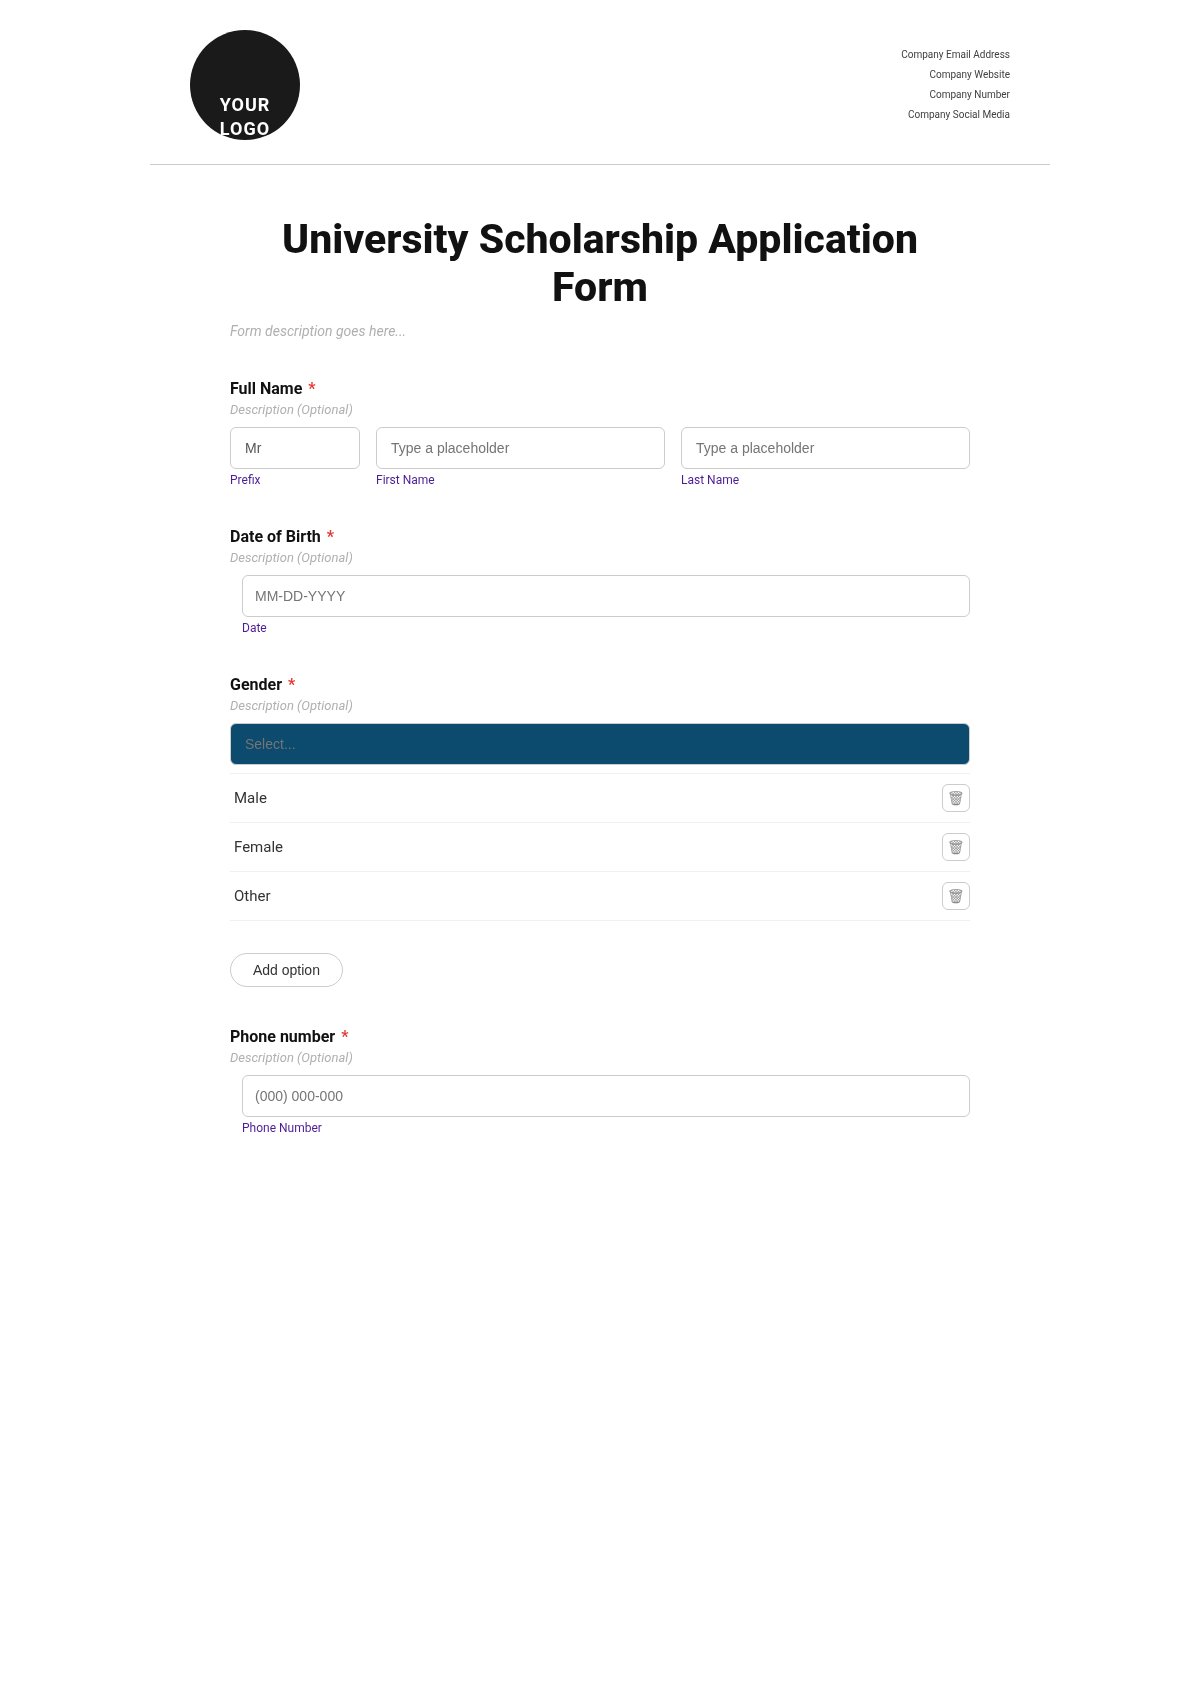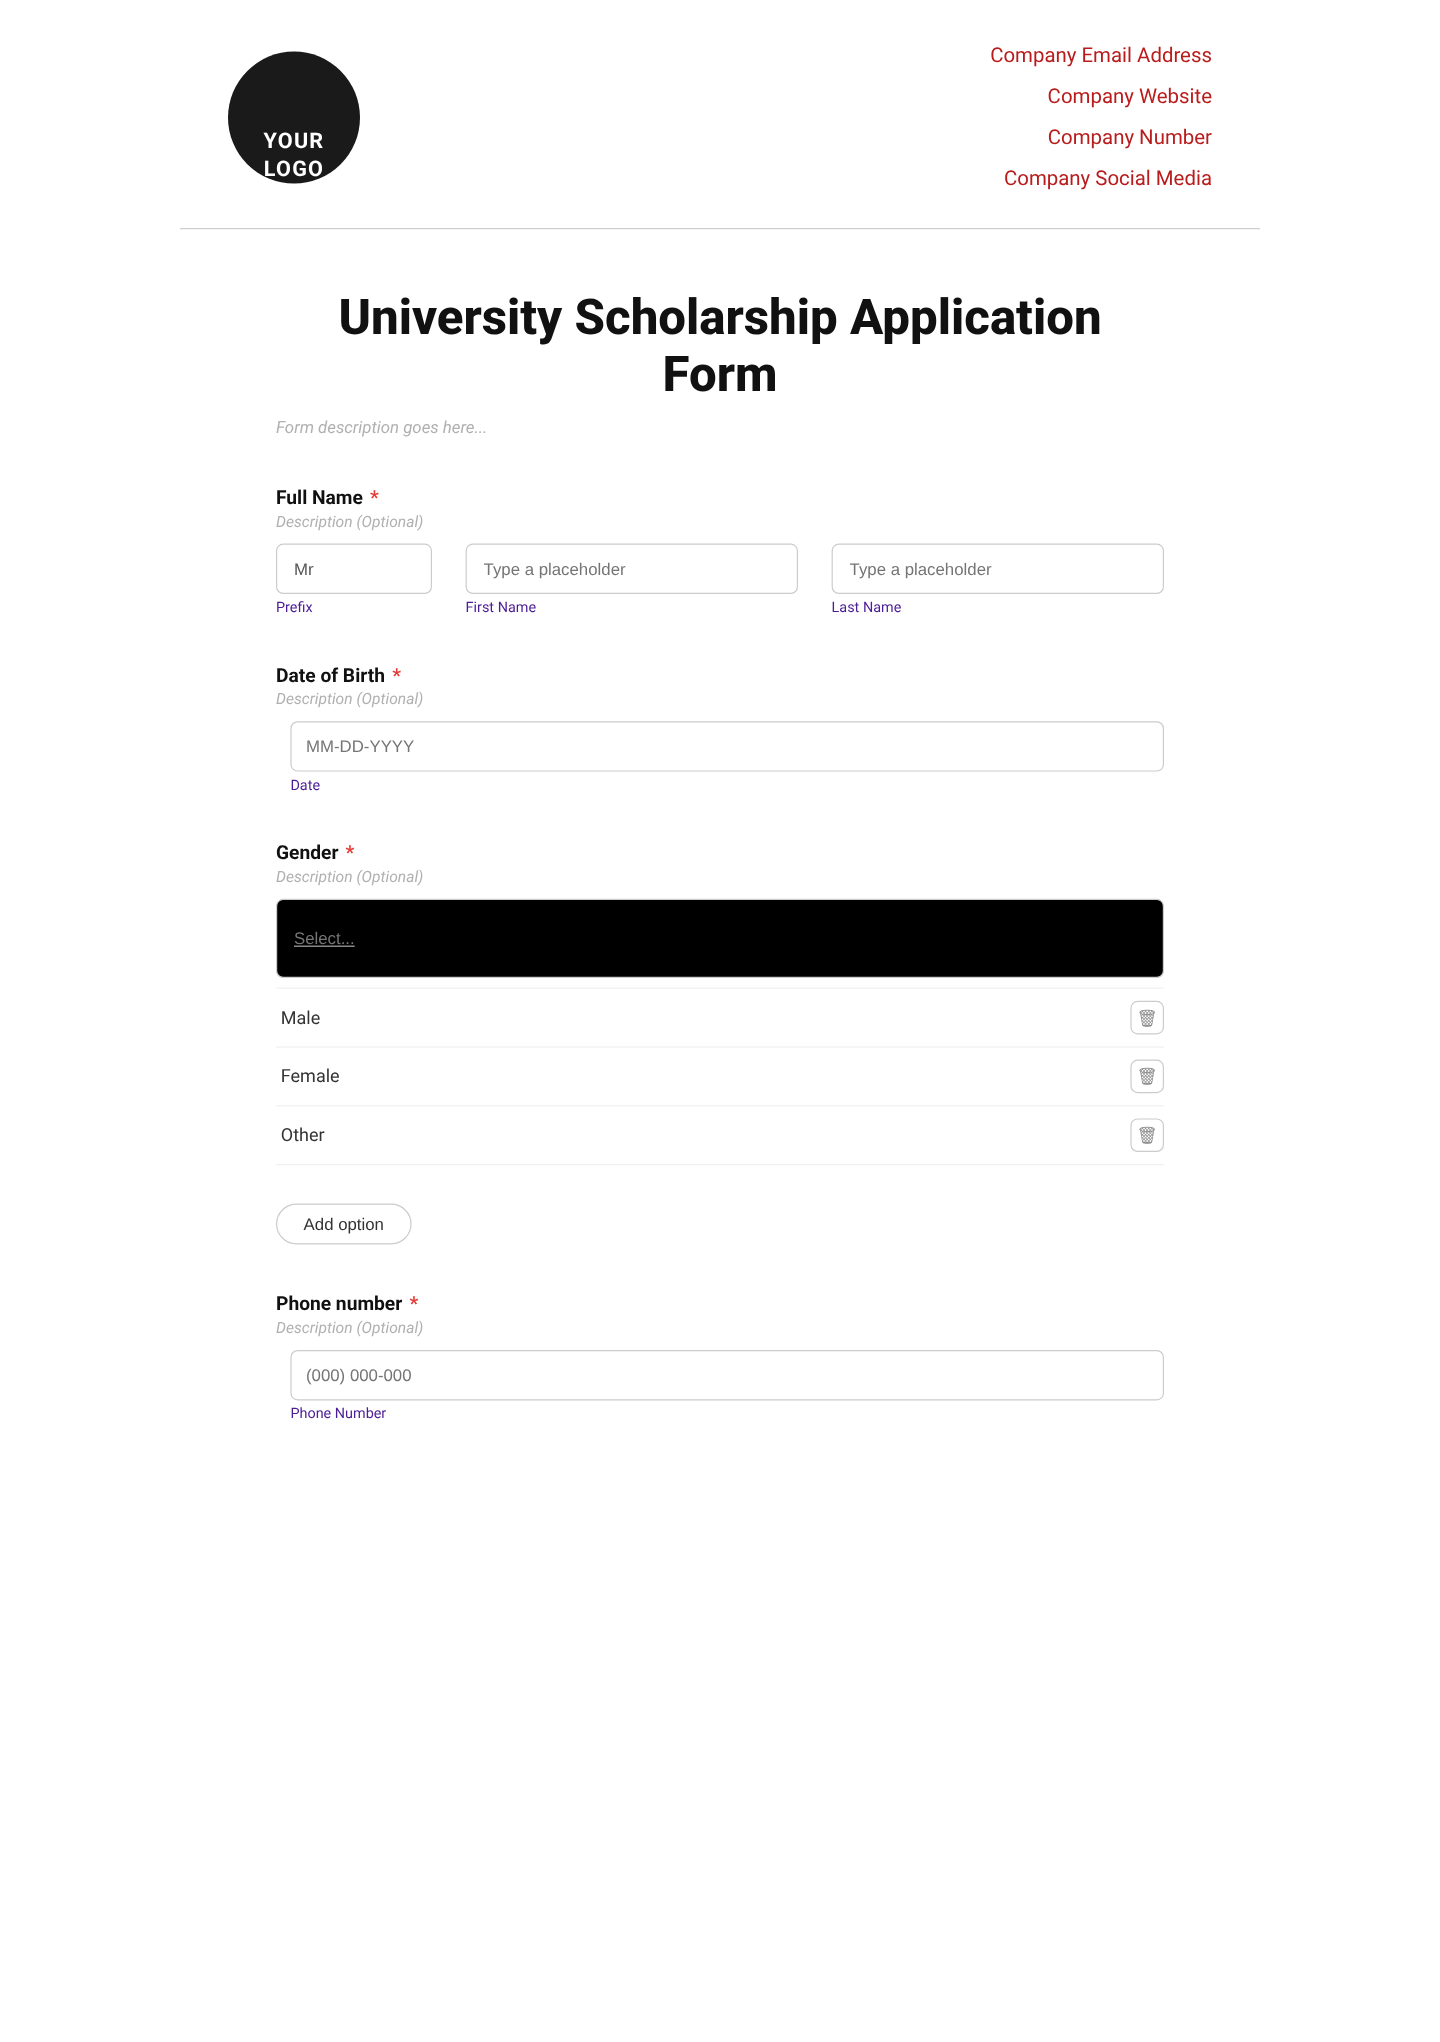--- a/index.html
+++ b/index.html
@@ -31,22 +31,22 @@
       justify-content: flex-end;
       color: #fff;
       font-size: 18px;
       font-weight: 700;
       line-height: 1.3;
       letter-spacing: 1px;
     }
 
     .company-info {
       text-align: right;
-      font-size: 17px;
-      color: #b91c1c;
+      font-size: 10px;
+      color: #404040;
       line-height: 2;
     }
 
     
     .form-container {
       padding: 50px 80px 60px 80px;
     }
 
     .form-title {
       font-size: 41px;
@@ -81,21 +81,21 @@
 
     .field-description {
       font-size: 13px;
       color: #b0b0b0;
       font-style: italic;
       margin-bottom: 10px;
     }
 
     .input-group {
       display: flex;
-      gap: 28px;
+      gap: 16px;
     }
 
     .input-field {
       border: 1.5px solid #ccc;
       border-radius: 6px;
       padding: 12px 14px;
       font-size: 14px;
       color: #555;
       background: #fff;
       outline: none;
@@ -121,26 +121,25 @@
 
     .input-wrapper.prefix-wrapper {
       flex: 0 0 auto;
       width: 130px;
     }
 
     
     .select-field {
       border: 1.5px solid #ccc;
       border-radius: 6px;
-      padding: 24px 14px;
+      padding: 12px 14px;
       font-size: 14px;
       color: #aaa;
-      background: #000000;
+      background: #0c4a6e;
       width: 100%;
-      text-decoration: underline;
     }
 
     
     .options-list {
       margin-top: 8px;
     }
 
     .option-item {
       display: flex;
       align-items: center;

